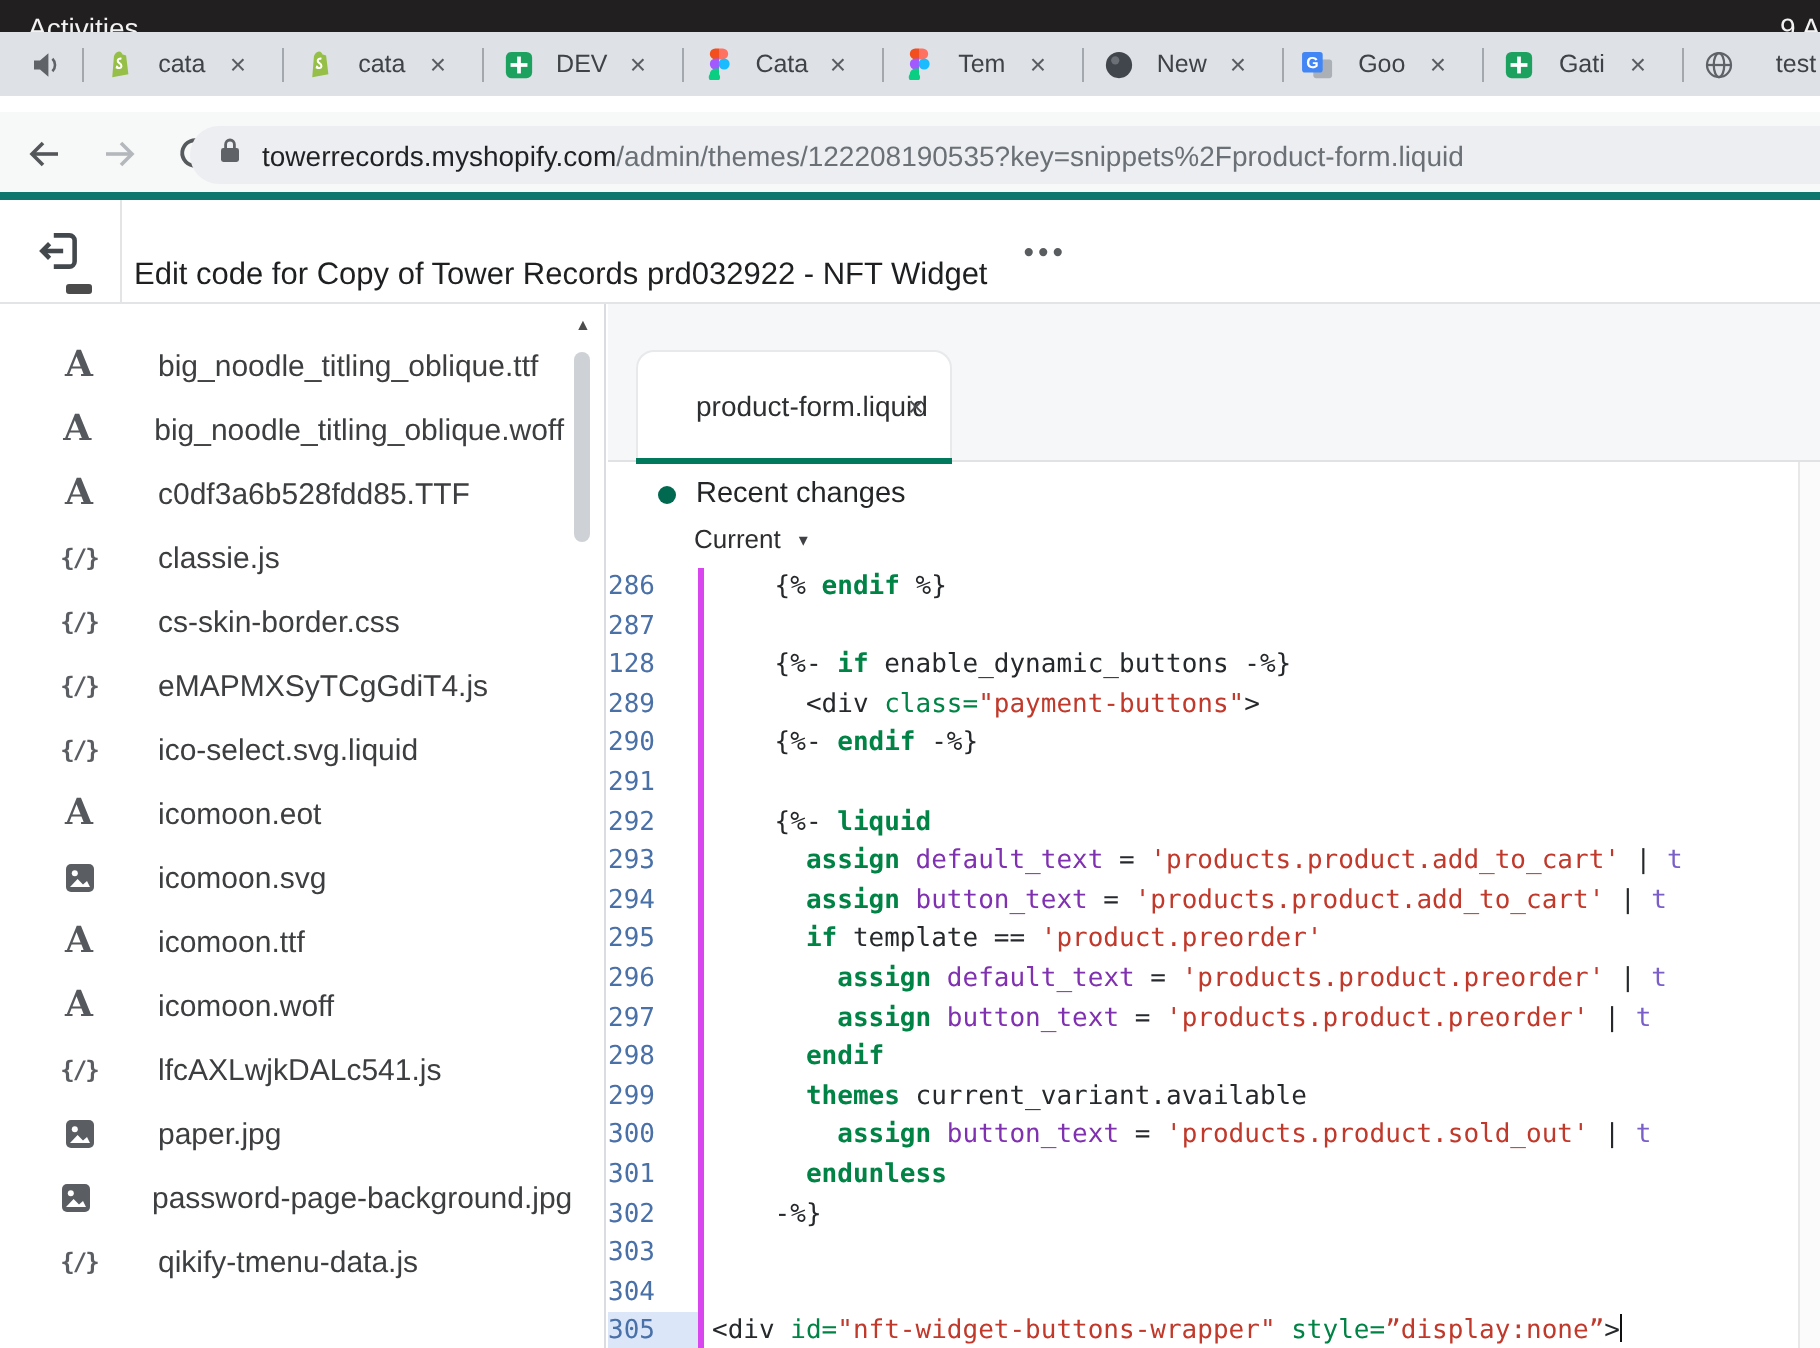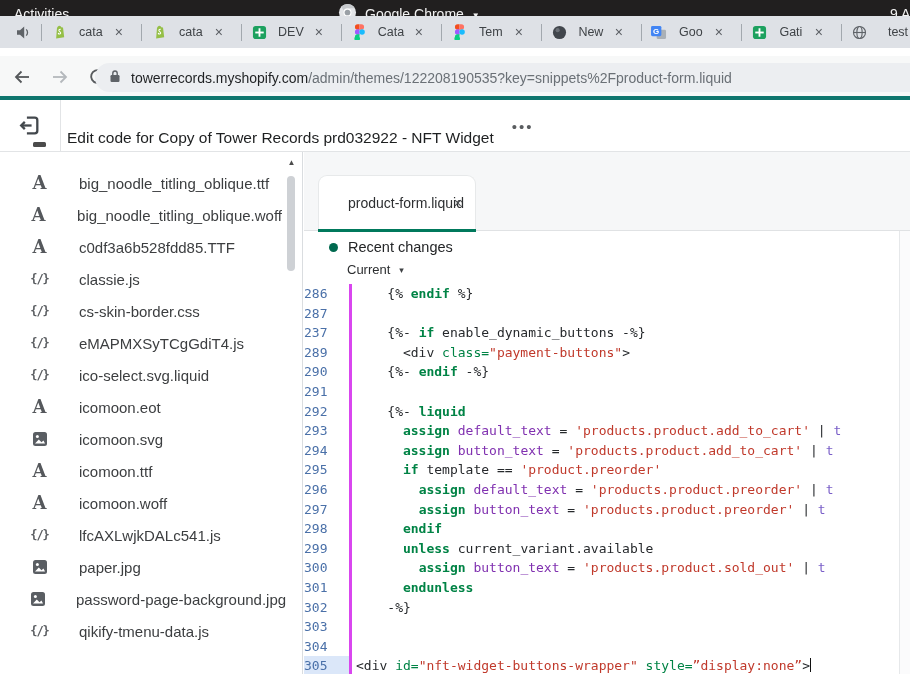--- a/index.html
+++ b/index.html
@@ -83,32 +83,20 @@
   .caret-bar{display:inline-block;width:1.5px;height:14px;background:#101010;vertical-align:-2px;}
   .ed-scrolltrack{position:absolute;right:0;top:79px;bottom:0;width:11px;border-left:1px solid #e6e8ea;background:#fbfbfc;}
 </style>
 </head>
 <body>
 
 <div id="screen">
 
   <div id="os-bar">
     <span class="activities">Activities</span>
-    <div class="app-menu">
-      <span>
-        <svg width="19" height="19" viewBox="0 0 20 20">
-            <circle cx="10" cy="10" r="9" fill="#e3e5e8"></circle>
-            <path d="M10 1a9 9 0 0 1 7.8 4.5H10A4.5 4.5 0 0 0 5.9 8L3.4 3.7A9 9 0 0 1 10 1z" fill="#c7cacd"></path>
-            <circle cx="10" cy="10" r="4.2" fill="#fff"></circle>
-            <circle cx="10" cy="10" r="3" fill="#9aa0a6"></circle>
-          </svg>
-      </span>
-      <span>Google Chrome</span>
-      <span class="caret-sm">▼</span>
-    </div>
     <span class="clock">9 A</span>
   </div>
 
   <div id="tabstrip">
     <span class="audio-ind">
       <svg width="15" height="13" viewBox="0 0 15 13">
           <path d="M0 4.2h3L7.2 .6v11.8L3 8.8H0z" fill="#5f6368"></path>
           <path d="M9.2 3.4a4.3 4.3 0 0 1 0 6.2" fill="none" stroke="#5f6368" stroke-width="1.3"></path>
         </svg>
     </span>
@@ -404,21 +392,21 @@
       <div class="code" id="code-area">
           <div class="crow">
             <span class="lnum">286</span>
             <div class="ltext"><span>    {% </span><span class="tk-k">endif</span><span> %}</span></div>
           </div>
           <div class="crow">
             <span class="lnum">287</span>
             <div class="ltext"></div>
           </div>
           <div class="crow">
-            <span class="lnum">237</span>
+            <span class="lnum">128</span>
             <div class="ltext"><span>    {%- </span><span class="tk-k">if</span><span> enable_dynamic_buttons -%}</span></div>
           </div>
           <div class="crow">
             <span class="lnum">289</span>
             <div class="ltext"><span>      &lt;div </span><span class="tk-a">class=</span><span class="tk-s">"payment-buttons"</span><span>&gt;</span></div>
           </div>
           <div class="crow">
             <span class="lnum">290</span>
             <div class="ltext"><span>    {%- </span><span class="tk-k">endif</span><span> -%}</span></div>
           </div>
@@ -449,21 +437,21 @@
           <div class="crow">
             <span class="lnum">297</span>
             <div class="ltext"><span>        </span><span class="tk-k">assign</span><span> </span><span class="tk-v">button_text</span><span> = </span><span class="tk-s">'products.product.preorder'</span><span> | </span><span class="tk-f">t</span></div>
           </div>
           <div class="crow">
             <span class="lnum">298</span>
             <div class="ltext"><span>      </span><span class="tk-k">endif</span></div>
           </div>
           <div class="crow">
             <span class="lnum">299</span>
-            <div class="ltext"><span>      </span><span class="tk-k">unless</span><span> current_variant.available</span></div>
+            <div class="ltext"><span>      </span><span class="tk-k">themes</span><span> current_variant.available</span></div>
           </div>
           <div class="crow">
             <span class="lnum">300</span>
             <div class="ltext"><span>        </span><span class="tk-k">assign</span><span> </span><span class="tk-v">button_text</span><span> = </span><span class="tk-s">'products.product.sold_out'</span><span> | </span><span class="tk-f">t</span></div>
           </div>
           <div class="crow">
             <span class="lnum">301</span>
             <div class="ltext"><span>      </span><span class="tk-k">endunless</span></div>
           </div>
           <div class="crow">

